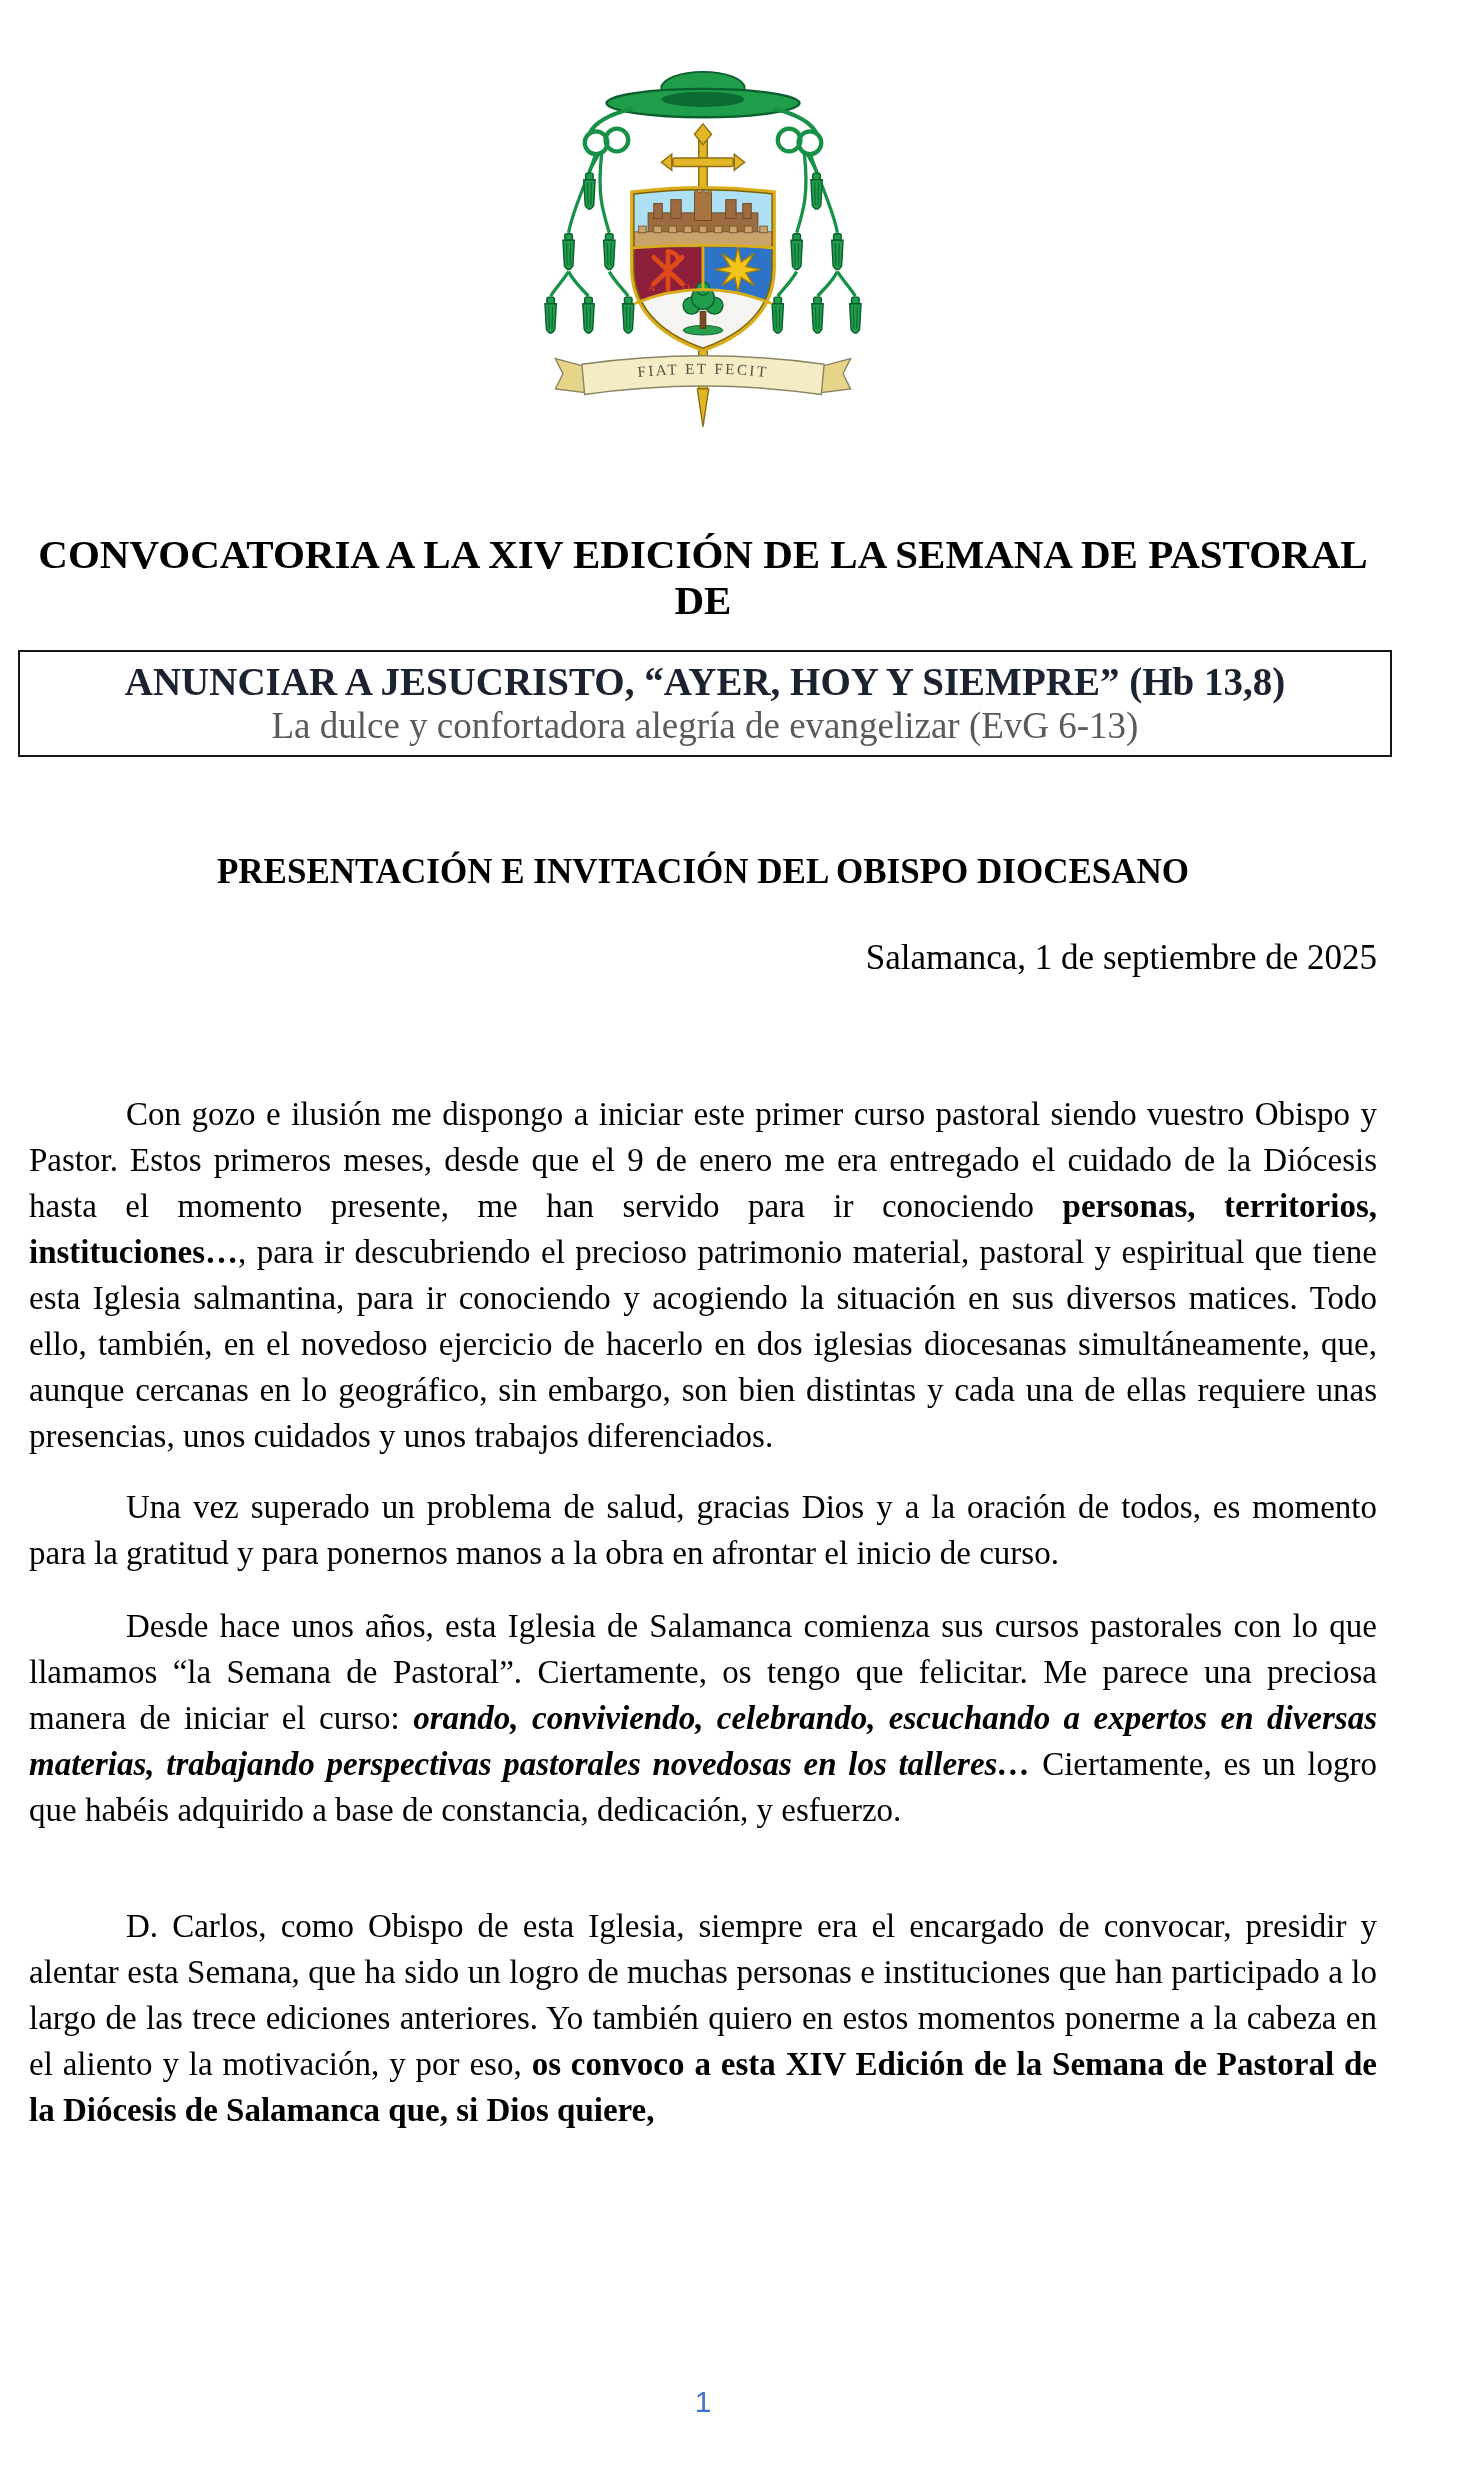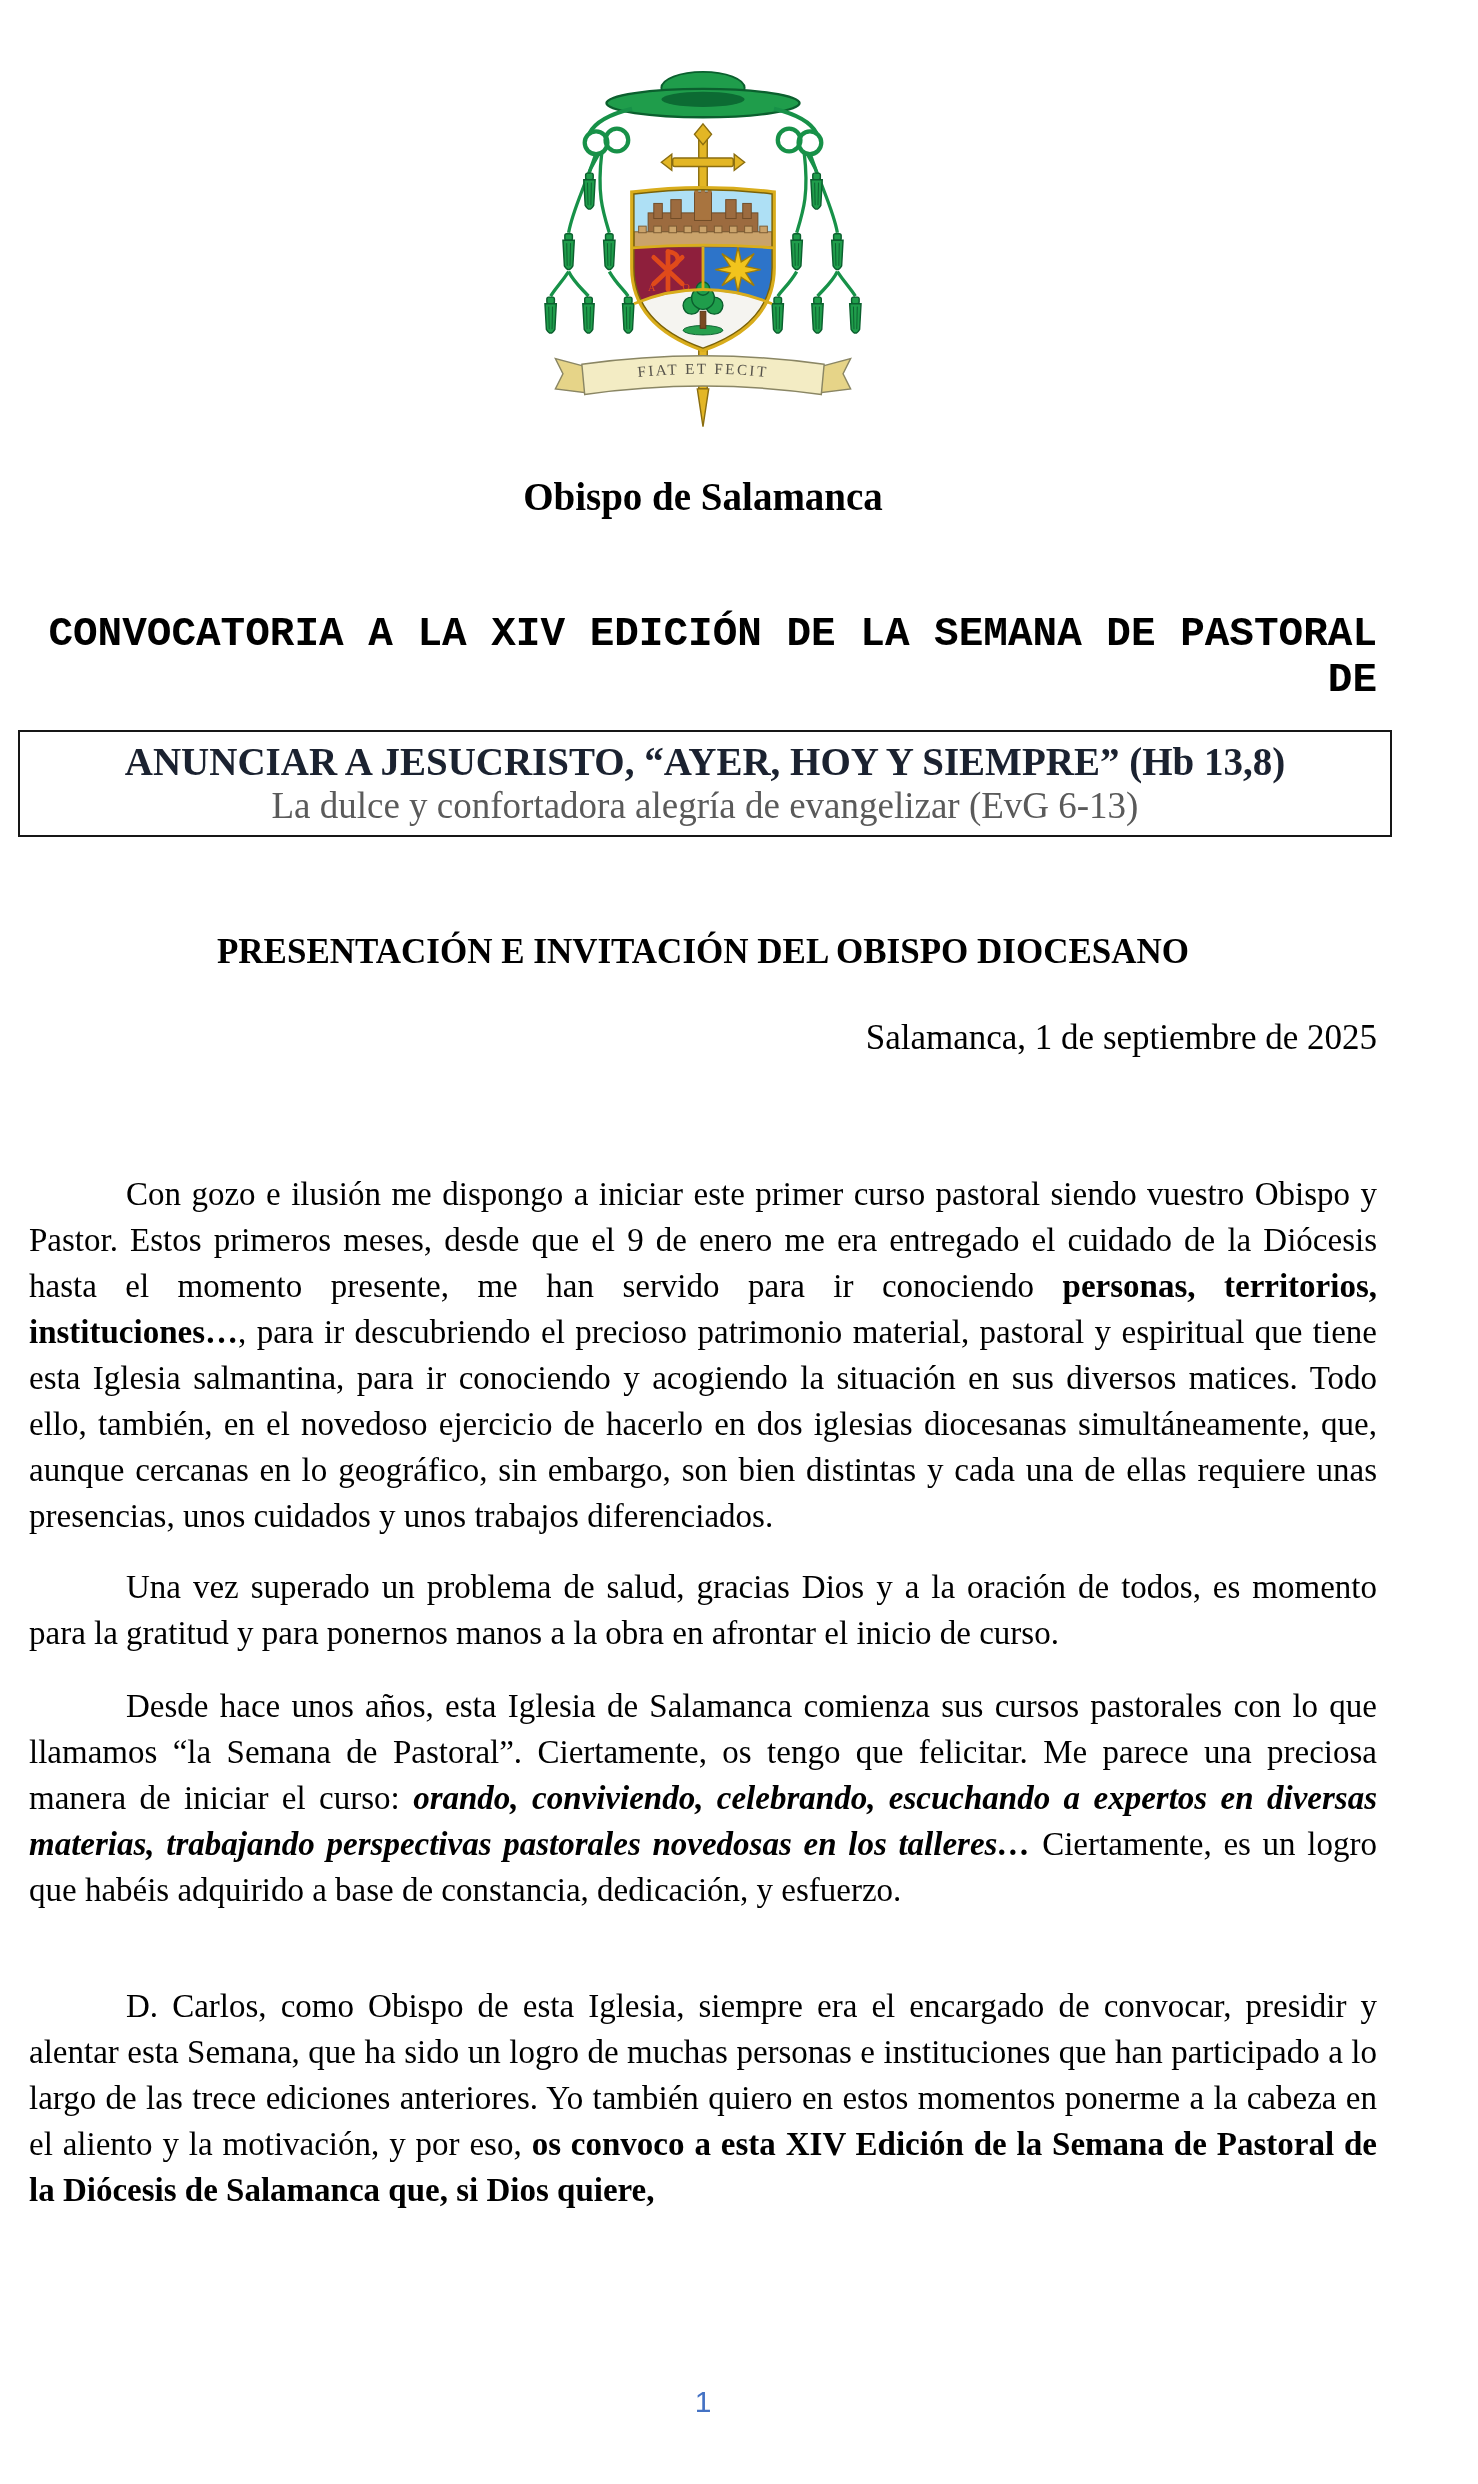--- a/index.html
+++ b/index.html
@@ -13,22 +13,22 @@
     font-family: "Liberation Serif", "DejaVu Serif", serif;
     color: #000000;
     overflow: hidden;
   }
   .coa { display: block; margin: 52px auto 0; width: 322px; height: 388px; }
   .letterhead {
     margin-top: 33px; text-align: center;
     font-size: 39px; font-weight: bold; line-height: 47px;
   }
   .doc-title {
-    margin-top: 91px; text-align: right;
-    font-weight: bold; font-size: 41px; line-height: 46px; font-family: Liberation Mono, monospace;
+    margin-top: 91px; text-align: center;
+    font-weight: bold; font-size: 41px; line-height: 46px;
   }
   .banner {
     margin-top: 27px; margin-left: -10.7px; margin-right: -14.6px;
     border: 2.9px solid #161616;
     padding: 5.8px 9.7px 9.7px; text-align: center;
   }
   .banner-heading { font-size: 39px; font-weight: bold; line-height: 47px; color: #1b2230; }
   .banner-sub { font-size: 37px; line-height: 41px; color: #5a5a5a; }
   .section-heading {
     margin-top: 92px; text-align: center;
@@ -167,21 +167,20 @@
     <g>
       <polygon points="44,332 14,324 22,340 14,356 46,360" fill="#e6d488" stroke="#8a8664" stroke-width="1.5"></polygon>
       <polygon points="296,332 326,324 318,340 326,356 294,360" fill="#e6d488" stroke="#8a8664" stroke-width="1.5"></polygon>
       <path d="M42,330 Q170,312 298,330 L295,362 Q170,344 45,362 Z" fill="#f3ecc4" stroke="#8a8664" stroke-width="1.5"></path>
       <text font-family="Liberation Serif, serif" font-size="16" letter-spacing="2.5" fill="#55524a">
         <textPath href="#mottoArc" xlink:href="#mottoArc" startOffset="50%" text-anchor="middle">FIAT ET FECIT</textPath>
       </text>
     </g>
   </svg>
 
-  <div class="letterhead">Obispo de Salamanca</div>
 
   <div class="doc-title">
     <div>CONVOCATORIA A LA XIV EDICIÓN DE LA SEMANA DE PASTORAL DE</div>
   </div>
 
   <div class="banner">
     <div class="banner-heading">ANUNCIAR A JESUCRISTO, “AYER, HOY Y SIEMPRE” (Hb 13,8)</div>
     <div class="banner-sub">La dulce y confortadora alegría de evangelizar (EvG 6-13)</div>
   </div>
 

